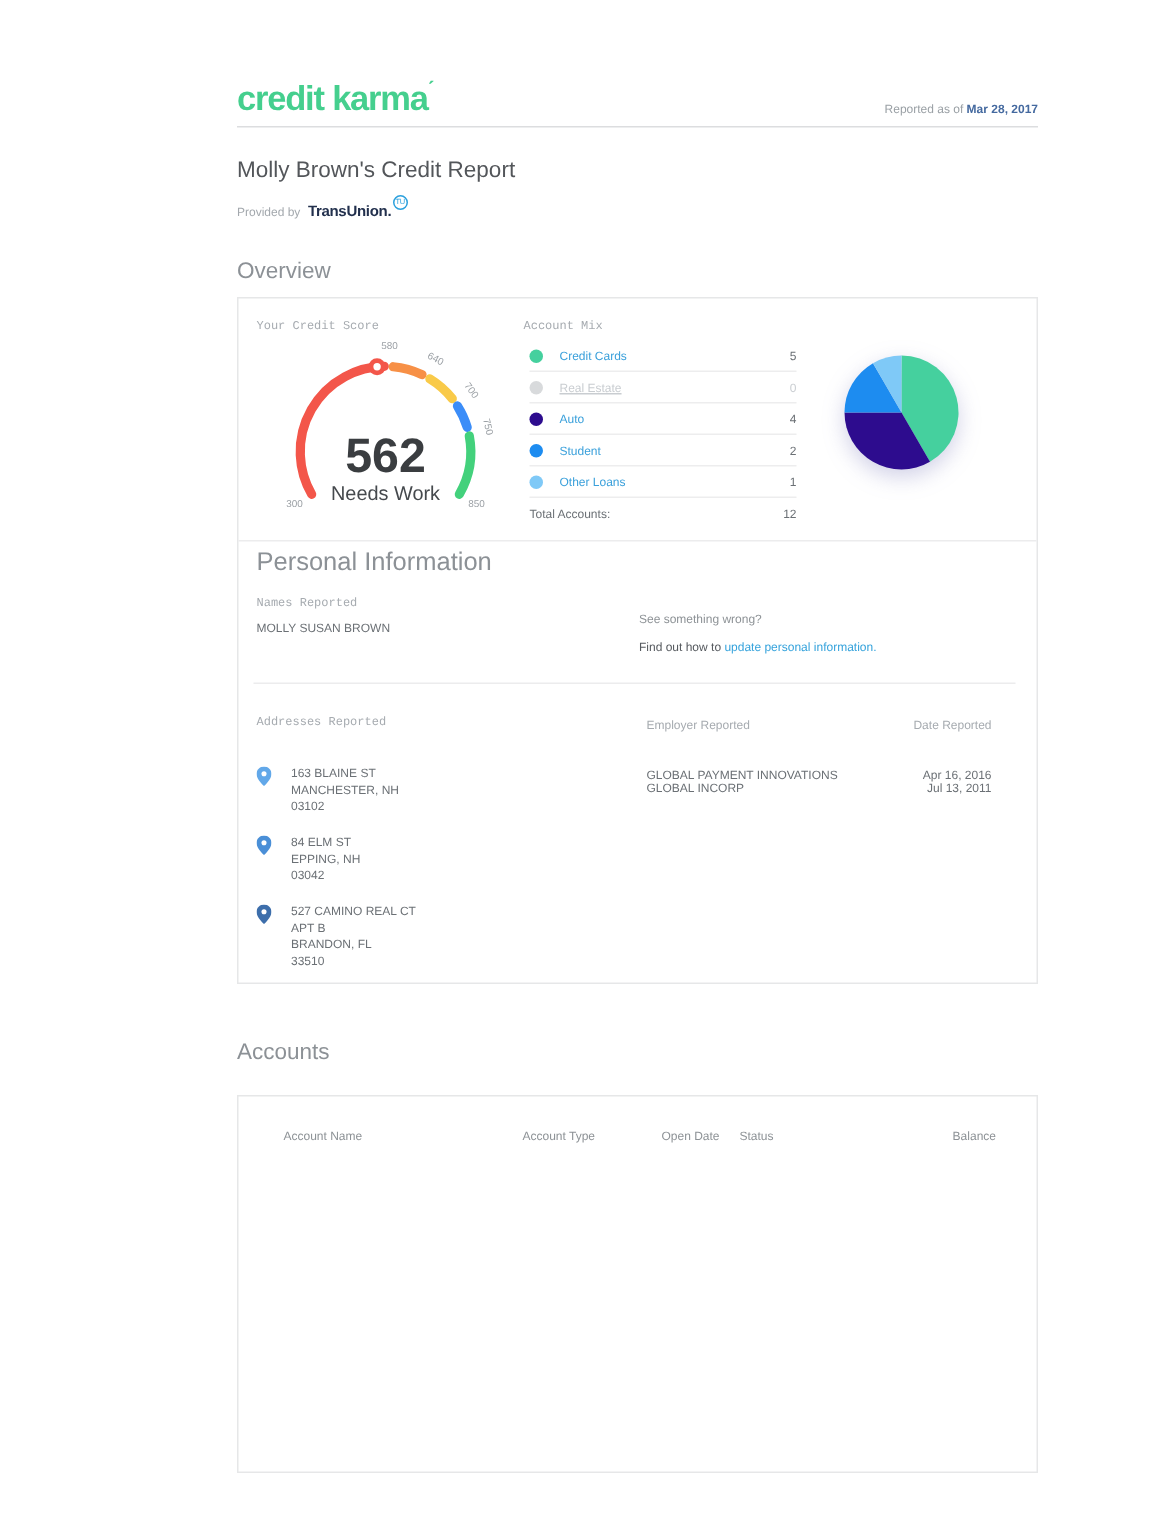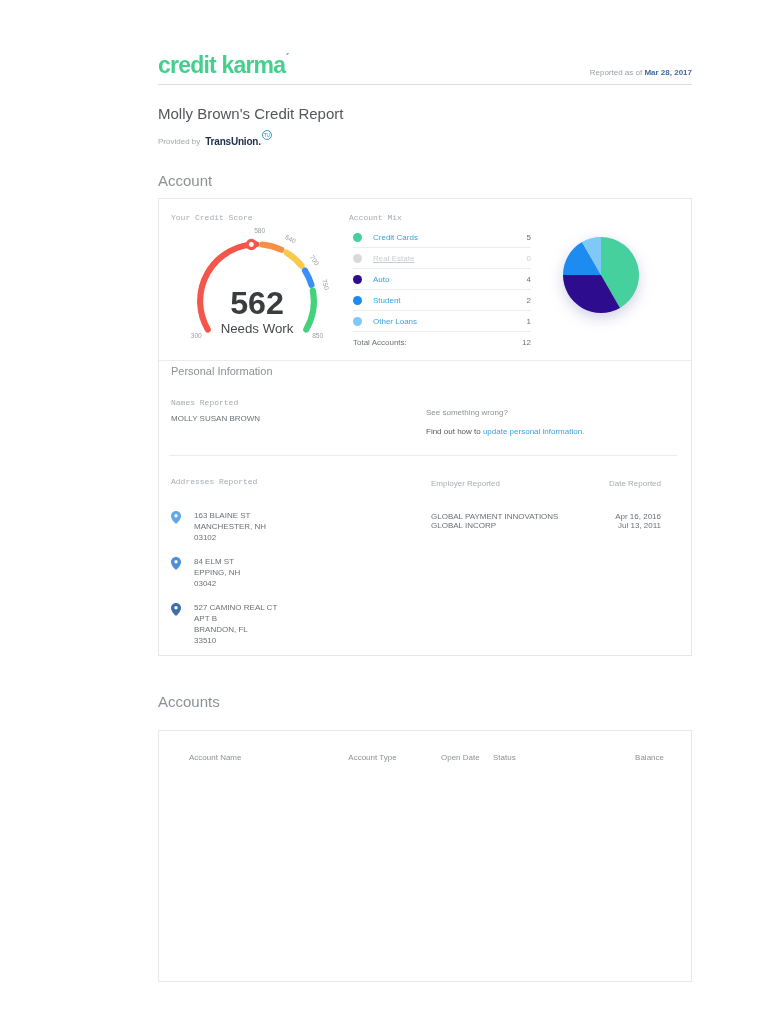--- a/index.html
+++ b/index.html
@@ -53,21 +53,21 @@
   .mix-total .t-lbl{font-size:8px;color:#6b7075;flex:1;}
   .mix-total .t-val{font-size:8px;color:#6b7075;}
 
   
   .pie-svg{position:absolute;left:402px;top:36px;width:80px;height:80px;
            filter:drop-shadow(0 5px 7px rgba(90,90,170,0.28));}
 
   .divider-full{position:absolute;left:0;right:0;top:161px;border-top:1px solid #ececed;}
   .divider-inset{position:absolute;left:10px;right:14px;top:256px;border-top:1px solid #ececed;}
 
-  .pers-h{position:absolute;left:12px;top:166px;font-size:11px;color:#8c9196;}
+  .pers-h{position:absolute;left:12px;top:166px;font-size:17px;color:#8c9196;}
   .names-lbl{left:12px;top:199px;}
   .name-val{position:absolute;left:12px;top:215px;font-size:8px;color:#6b7075;}
   .wrong{position:absolute;left:267px;top:209px;font-size:8px;color:#8d9296;}
   .howto{position:absolute;left:267px;top:228px;font-size:8px;color:#55595e;}
   .howto a{color:#36a3dc;text-decoration:none;cursor:pointer;}
 
   .addr-lbl{left:12px;top:278px;}
   .addr-list{position:absolute;left:12px;top:298px;width:200px;}
   .addr-item{display:flex;margin-bottom:9px;margin-top:13px;}
   .pin{flex:none;margin-right:13px;margin-top:1px;}
@@ -102,21 +102,21 @@
     <div class="logo">credit karma</div>
     <div class="reported"><span>Reported as of </span><b>Mar 28, 2017</b></div>
   </div>
 
   <div class="page-title">Molly Brown's Credit Report</div>
   <div class="provided">
     <span>Provided by</span>
     <span class="bureau"><span>TransUnion.</span><span class="tu-badge">TU</span></span>
   </div>
 
-  <div class="section-h">Account</div>
+  <div class="section-h">Overview</div>
 
   <div class="card overview">
     <div class="lbl abs" style="left:12px;top:14px;">Your Credit Score</div>
 
     <svg class="gauge-svg" viewBox="0 0 190 126">
         <path d="M 43.03847577293369 110 A 60 60 0 0 1 94.14323112261275 20.006117419434005" fill="none" stroke="#f3564a" stroke-width="6.5" stroke-linecap="round"></path>
         <path d="M 100.41899294377491 20.245213451345023 A 60 60 0 0 1 120.7017038957349 25.783559533514506" fill="none" stroke="#f79046" stroke-width="6.5" stroke-linecap="round"></path>
         <path d="M 126.22806847838434 28.767122478731125 A 60 60 0 0 1 141.98610625883333 42.68638561284068" fill="none" stroke="#f9ca49" stroke-width="6.5" stroke-linecap="round"></path>
         <path d="M 145.62904622336157 47.802178978807966 A 60 60 0 0 1 152.4884639006808 62.82220857210919" fill="none" stroke="#3b8df8" stroke-width="6.5" stroke-linecap="round"></path>
         <path d="M 153.96910422060535 68.92549109804929 A 60 60 0 0 1 146.96152422706632 110" fill="none" stroke="#43d17c" stroke-width="6.5" stroke-linecap="round"></path>

